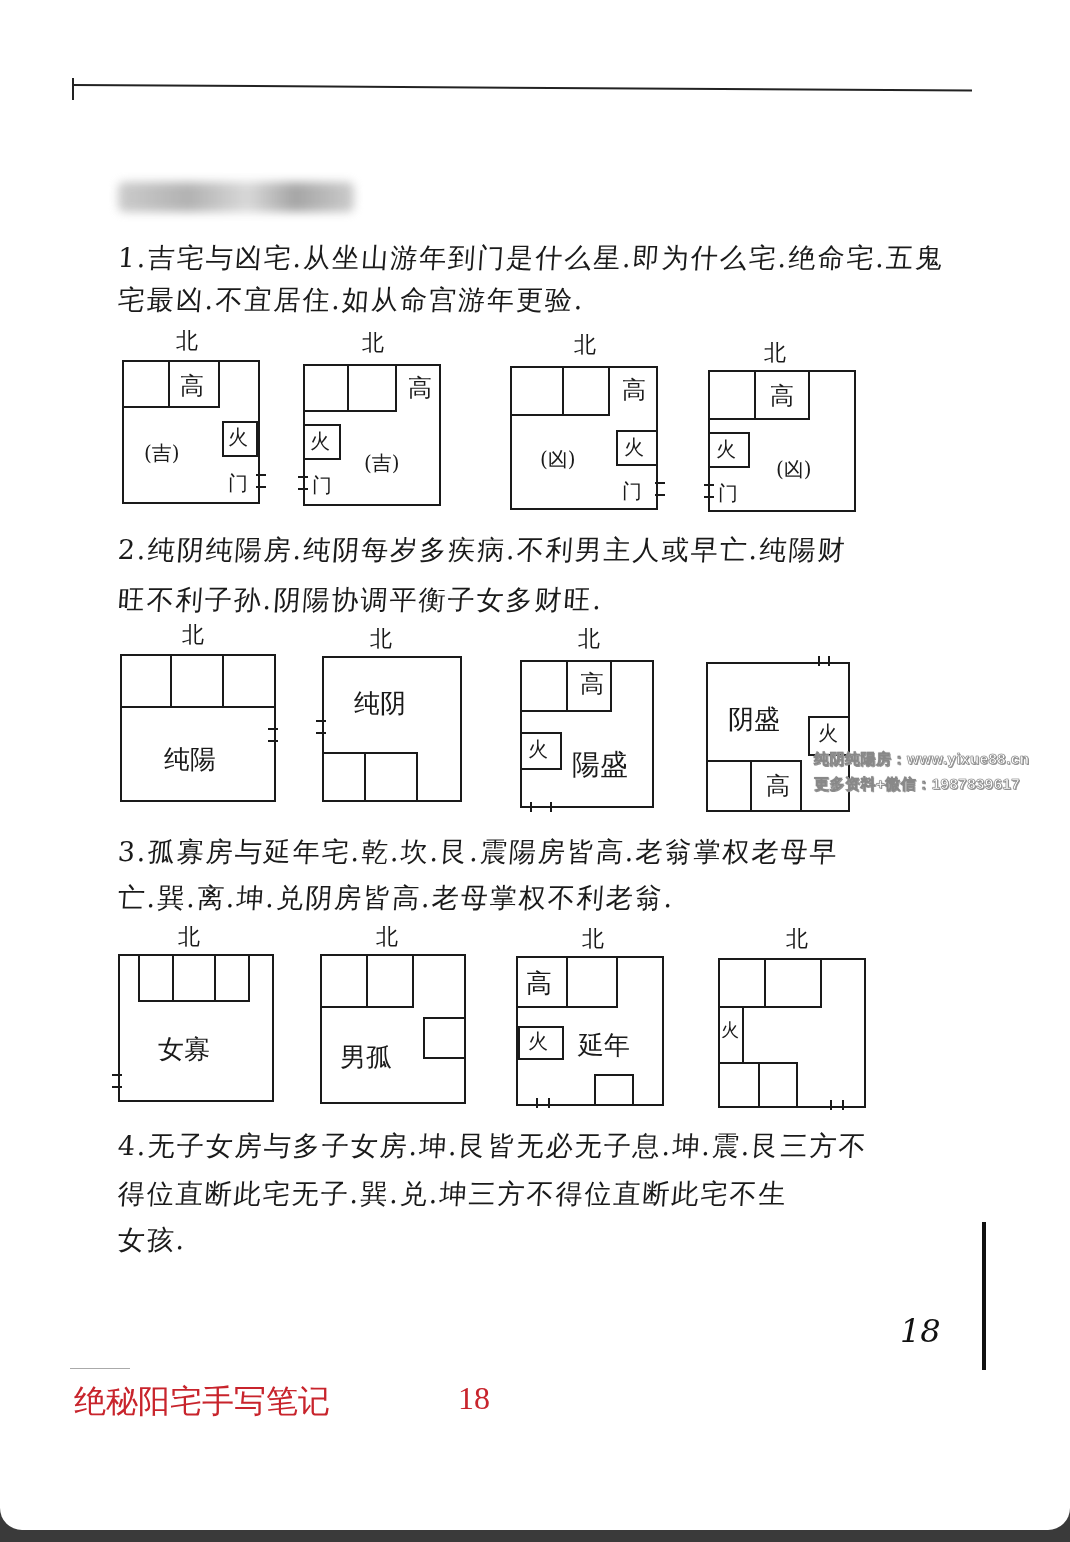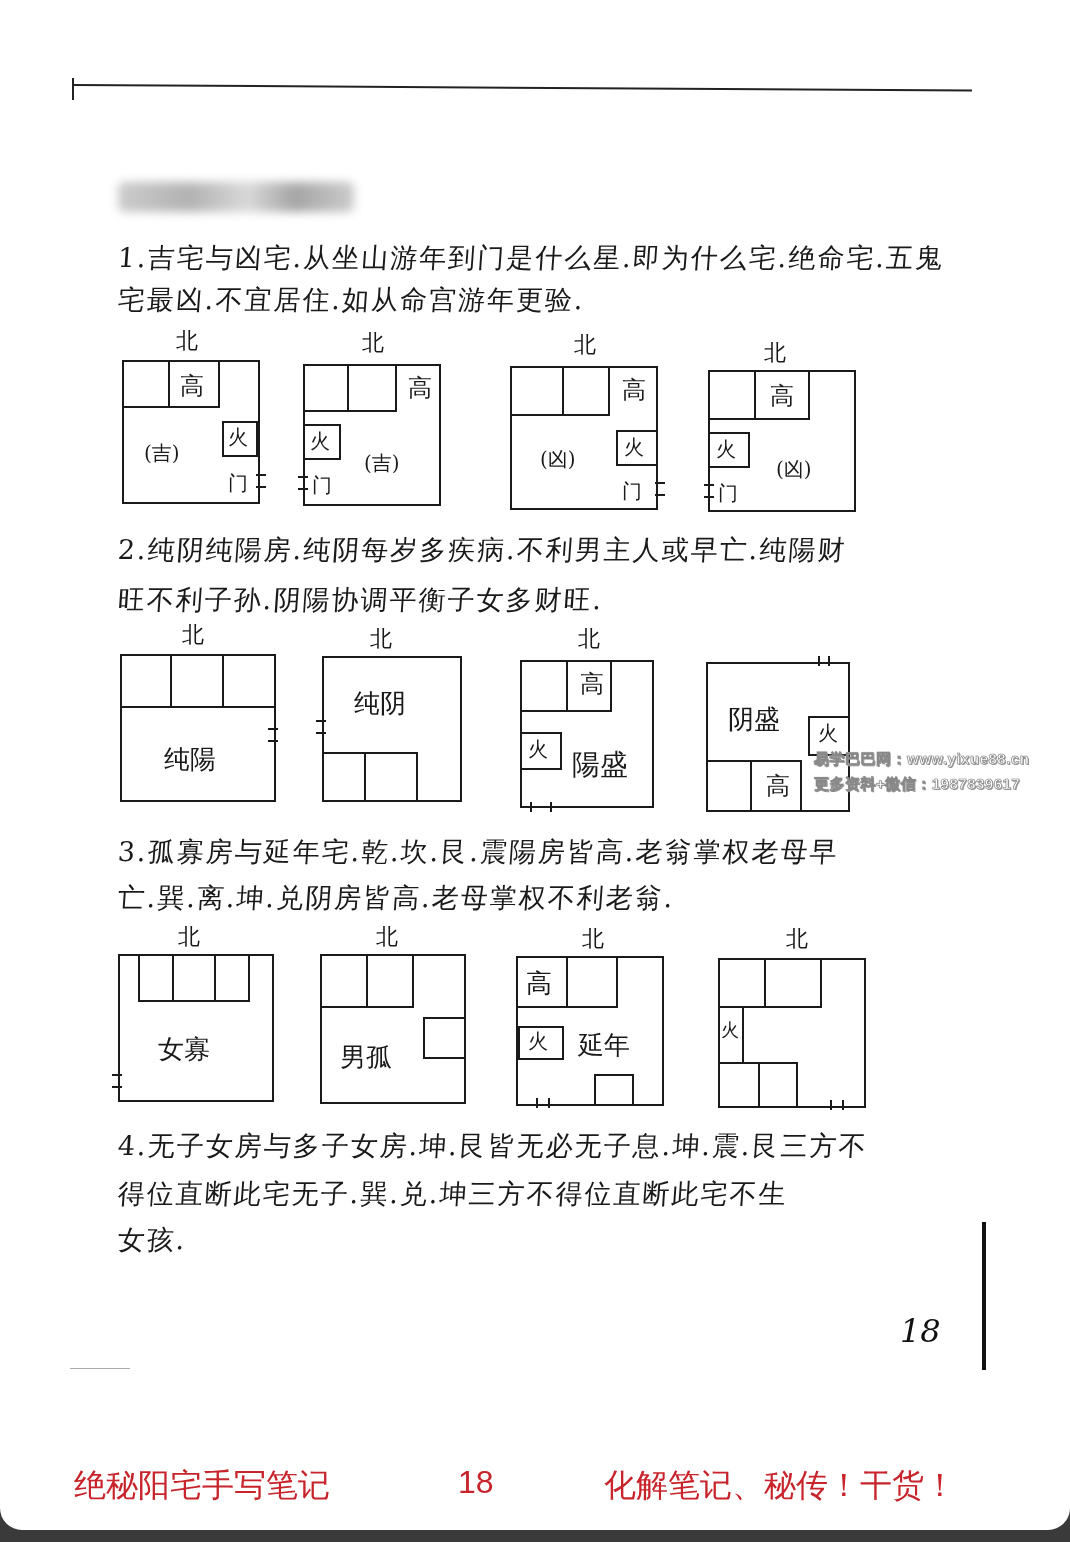--- a/index.html
+++ b/index.html
@@ -14,21 +14,21 @@
   .diagram { position:absolute; }
   .north { position:absolute; font-family:"DejaVu Serif", serif; font-size:22px; color:#1a1a1a; }
   .box { position:absolute; border:2.5px solid #1a1a1a; box-sizing:border-box; background:#fff; }
   .cell { position:absolute; border:2.5px solid #1a1a1a; box-sizing:border-box; }
   .lbl { position:absolute; font-family:"DejaVu Serif", serif; font-size:24px; color:#1a1a1a; white-space:nowrap; }
   .door { position:absolute; width:10px; height:2px; background:#1a1a1a; }
   .doorv { position:absolute; width:2px; height:10px; background:#1a1a1a; }
   .right-bar { position:absolute; left:982px; top:1222px; width:4px; height:148px; background:#111; }
   .page-num { position:absolute; left:900px; top:1312px; font-family:"DejaVu Serif", serif; font-style:italic; font-size:32px; color:#111; }
   .bottom-rule { position:absolute; left:70px; top:1368px; width:60px; height:1px; background:#aaa; }
-  .footer { position:absolute; top:1464px; font-family:Liberation Sans, sans-serif; font-size:32px; color:#c8242c; white-space:nowrap; }
+  .footer { position:absolute; top:1380px; font-family:Liberation Serif, serif; font-size:32px; color:#c8242c; white-space:nowrap; }
   .watermark { position:absolute; left:814px; font-family:"Liberation Sans", sans-serif; font-size:15px; color:#fff; font-weight:bold;
                -webkit-text-stroke:0.6px #888; text-shadow:0 0 1px #666, 1px 1px 0 #999; white-space:nowrap; letter-spacing:0.5px; }
 </style>
 </head>
 <body>
 
 <div class="page">
 
   <div class="top-rule-tick"></div>
   <div class="top-rule"></div>
@@ -135,21 +135,21 @@
     <div class="cell" style="left:706px; top:760px; width:46px; height:52px;"></div>
     <div class="cell" style="left:750px; top:760px; width:52px; height:52px;"></div>
     <div class="lbl" style="left:766px; top:770px;">高</div>
     <div class="cell" style="left:808px; top:716px; width:42px; height:40px;"></div>
     <div class="lbl" style="left:818px; top:720px; font-size:20px;">火</div>
     <div class="lbl" style="left:728px; top:702px; font-size:26px;">阴盛</div>
     <div class="doorv" style="left:818px; top:656px;"></div>
     <div class="doorv" style="left:828px; top:656px;"></div>
   </div>
 
-  <div class="watermark" style="top:750px;">易学巴巴网：www.yixue88.cn</div>
+  <div class="watermark" style="top:750px;">纯阴纯陽房：www.yixue88.cn</div>
   <div class="watermark" style="top:775px;">更多资料+微信：1987839617</div>
 
   <div class="hw" style="left:118px; top:830px;">3.孤寡房与延年宅.乾.坎.艮.震陽房皆高.老翁掌权老母早</div>
   <div class="hw" style="left:118px; top:876px;">亡.巽.离.坤.兑阴房皆高.老母掌权不利老翁.</div>
 
   <div class="diagram">
     <div class="north" style="left:178px; top:922px;">北</div>
     <div class="box" style="left:118px; top:954px; width:156px; height:148px;"></div>
     <div class="cell" style="left:138px; top:954px; width:36px; height:48px;"></div>
     <div class="cell" style="left:172px; top:954px; width:44px; height:48px;"></div>
@@ -198,15 +198,14 @@
   <div class="hw" style="left:118px; top:1124px;">4.无子女房与多子女房.坤.艮皆无必无子息.坤.震.艮三方不</div>
   <div class="hw" style="left:118px; top:1172px;">得位直断此宅无子.巽.兑.坤三方不得位直断此宅不生</div>
   <div class="hw" style="left:118px; top:1218px;">女孩.</div>
 
   <div class="right-bar"></div>
   <div class="page-num">18</div>
   <div class="bottom-rule"></div>
 
   <div class="footer" style="left:74px;">绝秘阳宅手写笔记</div>
   <div class="footer" style="left:458px;">18</div>
-  <div class="footer" style="left:604px;">化解笔记、秘传！干货！</div>
 
 </div>
 
 </body></html>

